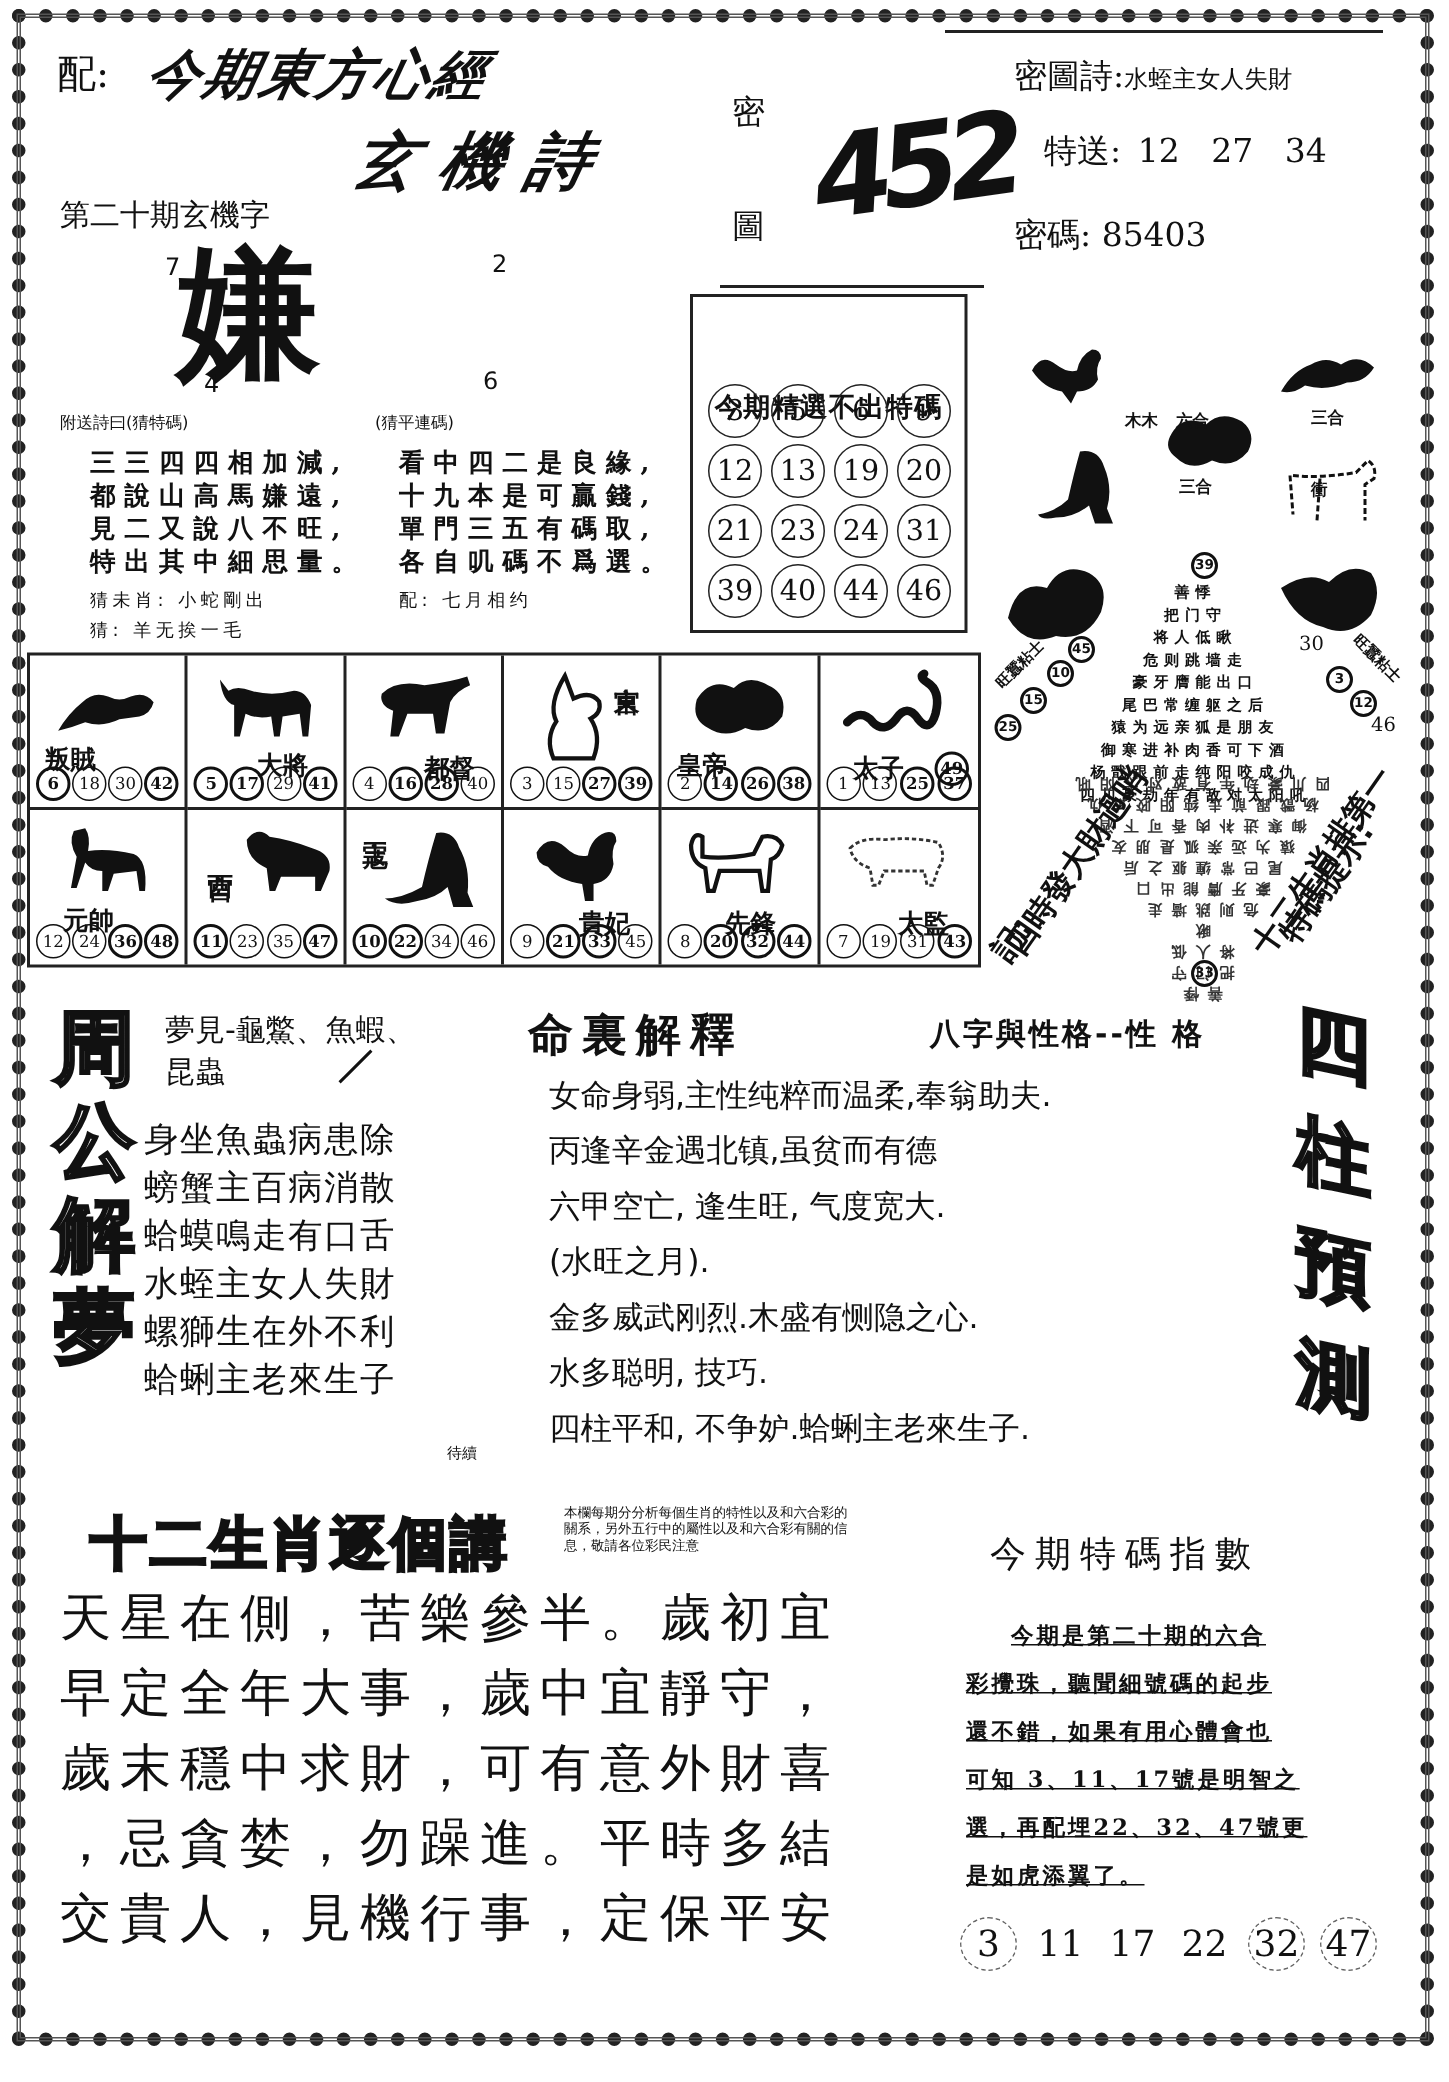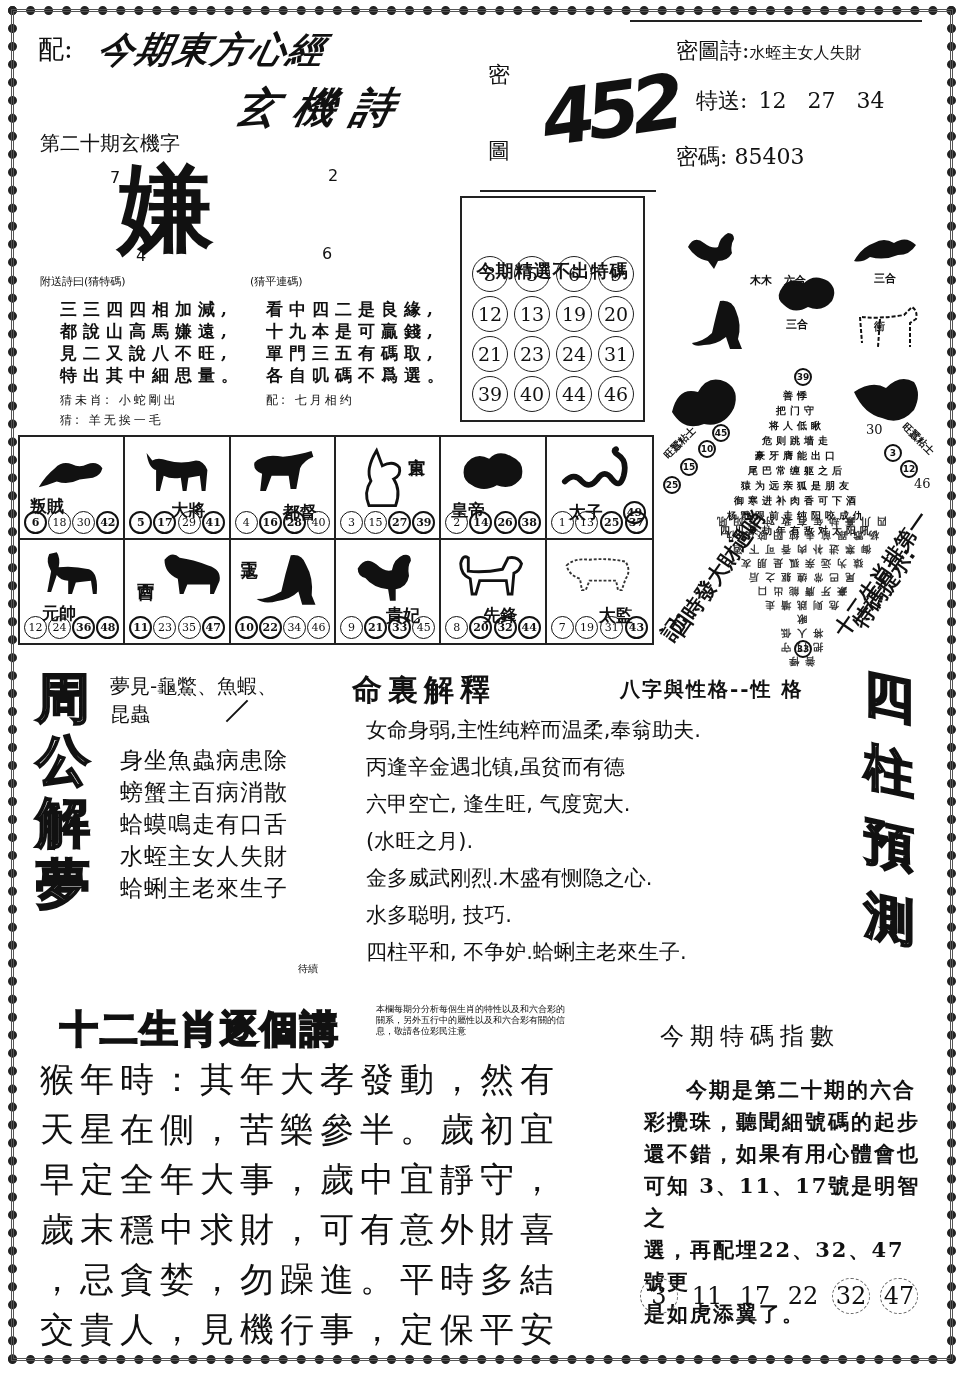--- a/index.html
+++ b/index.html
@@ -62,38 +62,38 @@
   .tri-line { font-size: 10px; letter-spacing: 4px; line-height: 15px; font-weight: bold; }
   .tri-line-inv { font-size: 10px; letter-spacing: 6px; line-height: 14px; font-weight: bold; transform: rotate(180deg); color: #333; }
   .side-label { font-size: 10px; font-weight: bold; position: absolute; }
   .circ-small { position: absolute; width: 18px; height: 18px; border: 2px solid #111; border-radius: 50%; font-size: 9px; font-weight: bold; display: flex; align-items: center; justify-content: center; }
   .diag-text { position: absolute; font-size: 21px; font-weight: 900; white-space: nowrap; }
 
   
   .dream-vert { left: 32px; top: 668px; width: 62px; }
   .outline-char { font-size: 54px; font-weight: 900; color: #fff; -webkit-text-stroke: 2px #111; line-height: 62px; text-align: center; display: block; }
   .dream-intro { left: 110px; top: 672px; font-size: 20px; line-height: 28px; }
-  .dream-lines { left: 96px; top: 744px; font-size: 23px; line-height: 32px; letter-spacing: 1px; margin-left: 24px; }
+  .dream-lines { left: 96px; top: 744px; font-size: 23px; line-height: 32px; letter-spacing: 1px; }
   .to-be-cont { left: 298px; top: 962px; font-size: 10px; }
 
   
   .ming-title { left: 352px; top: 670px; font-size: 30px; font-weight: 900; letter-spacing: 6px; }
   .ming-sub { left: 620px; top: 676px; font-size: 20px; font-weight: bold; letter-spacing: 2px; }
   .ming-lines { left: 366px; top: 712px; font-size: 21px; line-height: 37px; }
 
   .sizhu { left: 858px; top: 660px; width: 62px; }
 
   
   .zodiac-talk-title { left: 60px; top: 1004px; font-size: 38px; font-weight: 900; color: #14532d; -webkit-text-stroke: 2px #111; letter-spacing: 2px; }
   .zodiac-note { left: 376px; top: 1004px; width: 190px; font-size: 9px; line-height: 11px; }
   .monkey-text { left: 40px; top: 1054px; font-family: "DejaVu Serif", serif; font-size: 34px; line-height: 50px; letter-spacing: 6px; width: 590px; }
 
   
   .index-title { left: 660px; top: 1020px; font-size: 24px; letter-spacing: 6px; font-family: "DejaVu Serif", serif; }
-  .index-body { left: 644px; top: 1074px; width: 280px; font-size: 21px; line-height: 32px; letter-spacing: 2px; font-family: "DejaVu Serif", serif; font-weight: bold; }
+  .index-body { left: 644px; top: 1074px; width: 280px; font-size: 15px; line-height: 32px; letter-spacing: 2px; font-family: "DejaVu Serif", serif; font-weight: bold; text-decoration: underline; }
   .index-nums { left: 640px; top: 1278px; display: flex; gap: 10px; }
   .index-num { font-family: "DejaVu Serif", serif; font-size: 24px; width: 38px; height: 36px; display: flex; align-items: center; justify-content: center; border-radius: 50%; }
   .index-num.circled { border: 1px dashed #666; }
 </style>
 </head>
 <body>
 
 <div class="frame"></div>
 
 <div class="abs pei-label serif">配:</div>
@@ -408,20 +408,21 @@
 <div class="abs dream-intro">
   <div>夢見-龜鱉、魚蝦、</div>
   <div>昆蟲</div>
 </div>
 <div class="abs" style="left:222px;top:710px;width:30px;height:2px;background:#111;transform:rotate(-45deg)"></div>
 <div class="abs dream-lines">
   <div>身坐魚蟲病患除</div>
   <div>螃蟹主百病消散</div>
   <div>蛤蟆鳴走有口舌</div>
   <div>水蛭主女人失財</div>
+  <div>螺獅生在外不利</div>
   <div>蛤蜊主老來生子</div>
 </div>
 <div class="abs to-be-cont">待續</div>
 
 <div class="abs ming-title">命裏解釋</div>
 <div class="abs ming-sub">八字與性格--性 格</div>
 <div class="abs ming-lines">
   <div>女命身弱,主性纯粹而温柔,奉翁助夫.</div>
   <div>丙逢辛金遇北镇,虽贫而有德</div>
   <div>六甲空亡, 逢生旺, 气度宽大.</div>
@@ -433,21 +434,20 @@
 <div class="abs sizhu">
   <span class="outline-char" style="font-size:50px;line-height:74px;transform:skewY(12deg)">四</span>
   <span class="outline-char" style="font-size:50px;line-height:74px;transform:skewY(12deg)">柱</span>
   <span class="outline-char" style="font-size:50px;line-height:74px;transform:skewY(12deg)">預</span>
   <span class="outline-char" style="font-size:50px;line-height:74px;transform:skewY(12deg)">測</span>
 </div>
 
 <div class="abs zodiac-talk-title">十二生肖逐個講</div>
 <div class="abs zodiac-note">本欄每期分分析每個生肖的特性以及和六合彩的關系，另外五行中的屬性以及和六合彩有關的信息，敬請各位彩民注意</div>
 <div class="abs monkey-text">
-  <div>猴年時：其年大孝發動，然有</div>
   <div>天星在側，苦樂參半。歲初宜</div>
   <div>早定全年大事，歲中宜靜守，</div>
   <div>歲末穩中求財，可有意外財喜</div>
   <div>，忌貪婪，勿躁進。平時多結</div>
   <div>交貴人，見機行事，定保平安</div>
 </div>
 
 <div class="abs index-title">今期特碼指數</div>
 <div class="abs index-body">
   <div style="text-indent:2em">今期是第二十期的六合</div>

